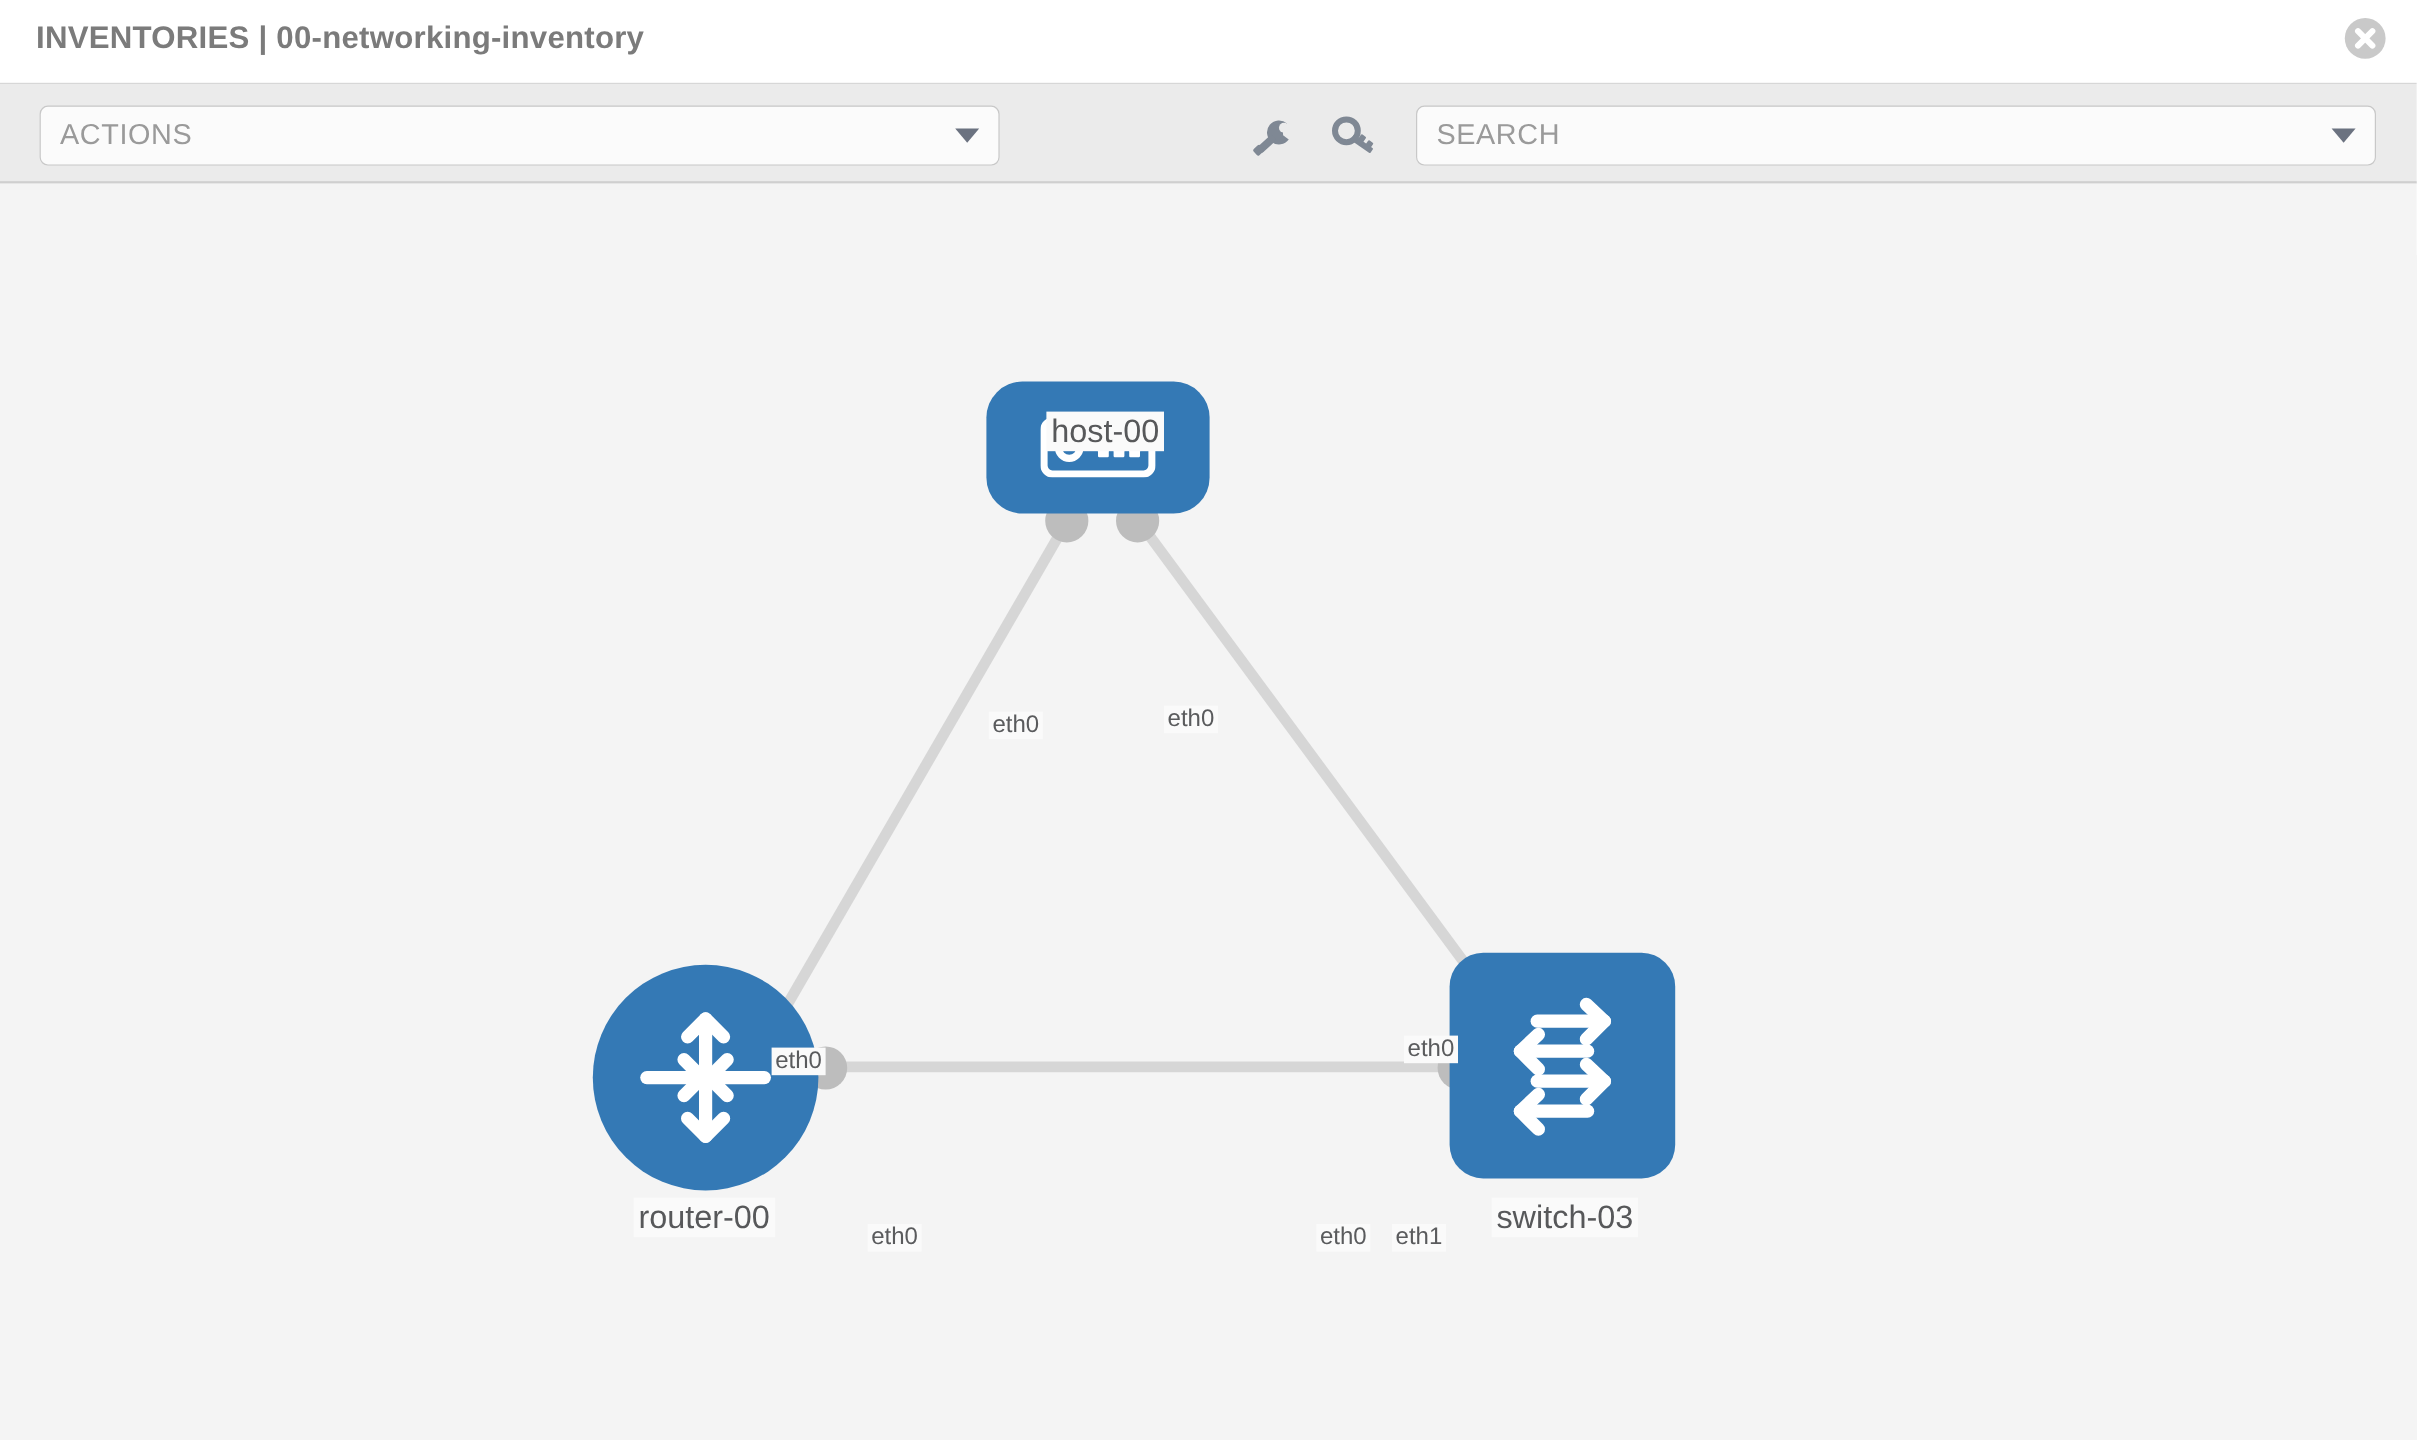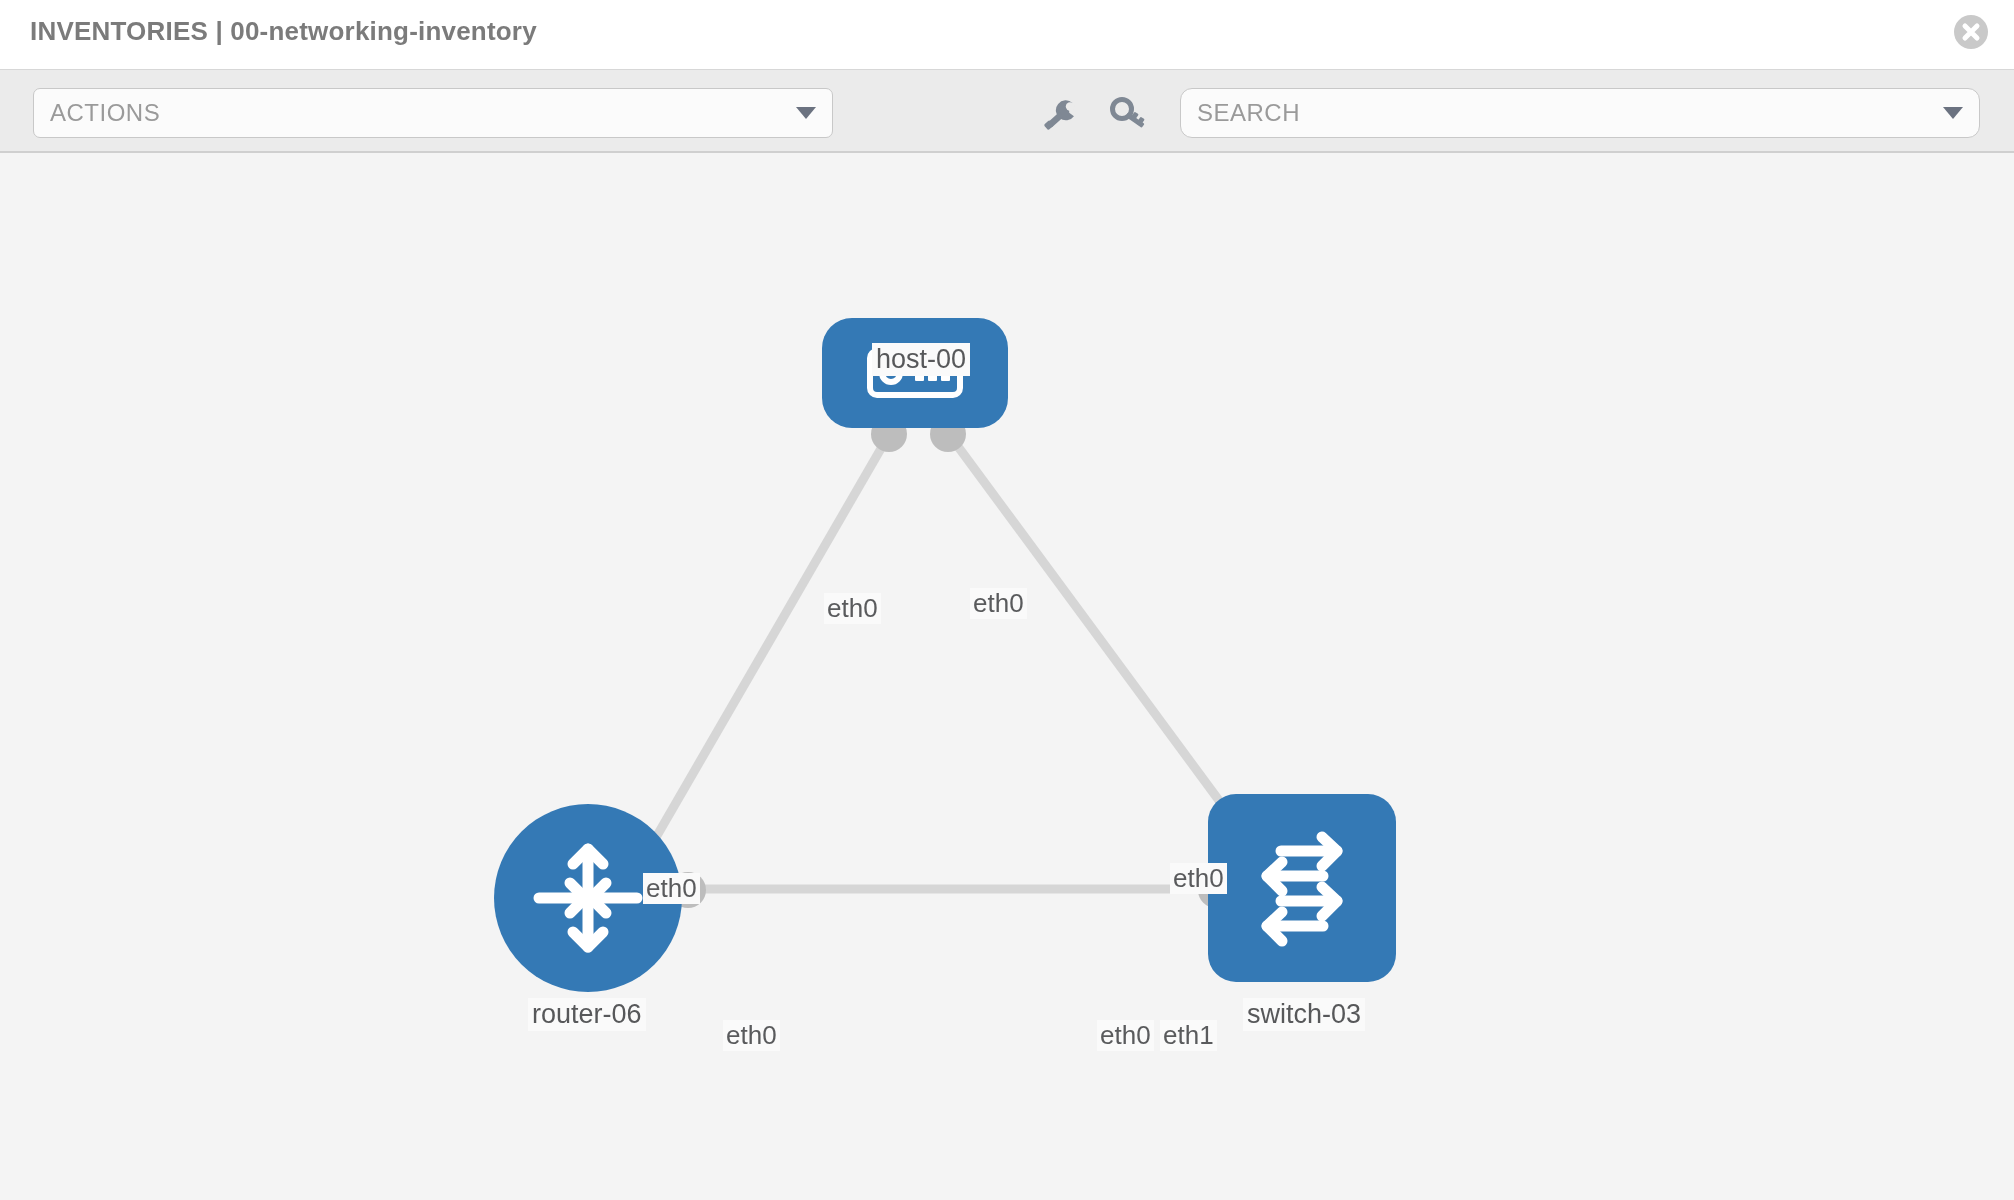--- a/index.html
+++ b/index.html
@@ -71,21 +71,21 @@
     white-space: nowrap;
   }
   .caret {
     width: 0; height: 0;
     border-left: 10px solid transparent;
     border-right: 10px solid transparent;
     border-top: 12px solid #6b7280;
     margin-left: 10px;
   }
   #actions-select { left: 33px; top: 18px; width: 800px; height: 50px; }
-  #search-select  { left: 1180px; top: 18px; width: 800px; height: 50px; border-radius: 12px; }
+  #search-select  { left: 1180px; top: 18px; width: 800px; height: 50px; }
 
   .tool-icon {
     position: absolute;
     top: 26px;
     width: 42px; height: 36px;
     cursor: pointer;
     color: #7f8894;
   }
   #wrench-icon { left: 1040px; }
   #key-icon    { left: 1108px; }
@@ -119,21 +119,21 @@
     padding: 1px 4px;
     white-space: nowrap;
   }
   #label-host   { left: 870px; top: 188px + 0px; }
   #label-host   { left: 872px; top: 190px; }
   #label-router { left: 528px; top: 845px; }
   #label-switch { left: 1243px; top: 845px; }
 
   .iface-label {
     position: absolute;
-    font-size: 26px;
+    font-size: 20px;
     color: #5a5b5d;
     background: #fafafa;
     padding: 0 3px;
     white-space: nowrap;
   }
 </style>
 </head>
 <body>
 
 <div class="app">
@@ -245,21 +245,21 @@
           <line x1="44" y1="78" x2="100" y2="78"></line>
           <polyline points="85,64 100,78 85,93"></polyline>
 
           <line x1="86" y1="103" x2="30" y2="103"></line>
           <polyline points="45,89 30,103 45,118"></polyline>
         </g>
       </svg>
     </div>
 
     <div class="node-label" id="label-host">host-00</div>
-    <div class="node-label" id="label-router">router-06</div>
+    <div class="node-label" id="label-router">router-00</div>
     <div class="node-label" id="label-switch">switch-03</div>
 
     <div class="iface-label" style="left:824px; top:440px;">eth0</div>
     <div class="iface-label" style="left:970px; top:435px;">eth0</div>
     <div class="iface-label" style="left:643px; top:720px;">eth0</div>
     <div class="iface-label" style="left:1170px; top:710px;">eth0</div>
     <div class="iface-label" style="left:723px; top:867px;">eth0</div>
     <div class="iface-label" style="left:1097px; top:867px;">eth0</div>
     <div class="iface-label" style="left:1160px; top:867px;">eth1</div>
 

